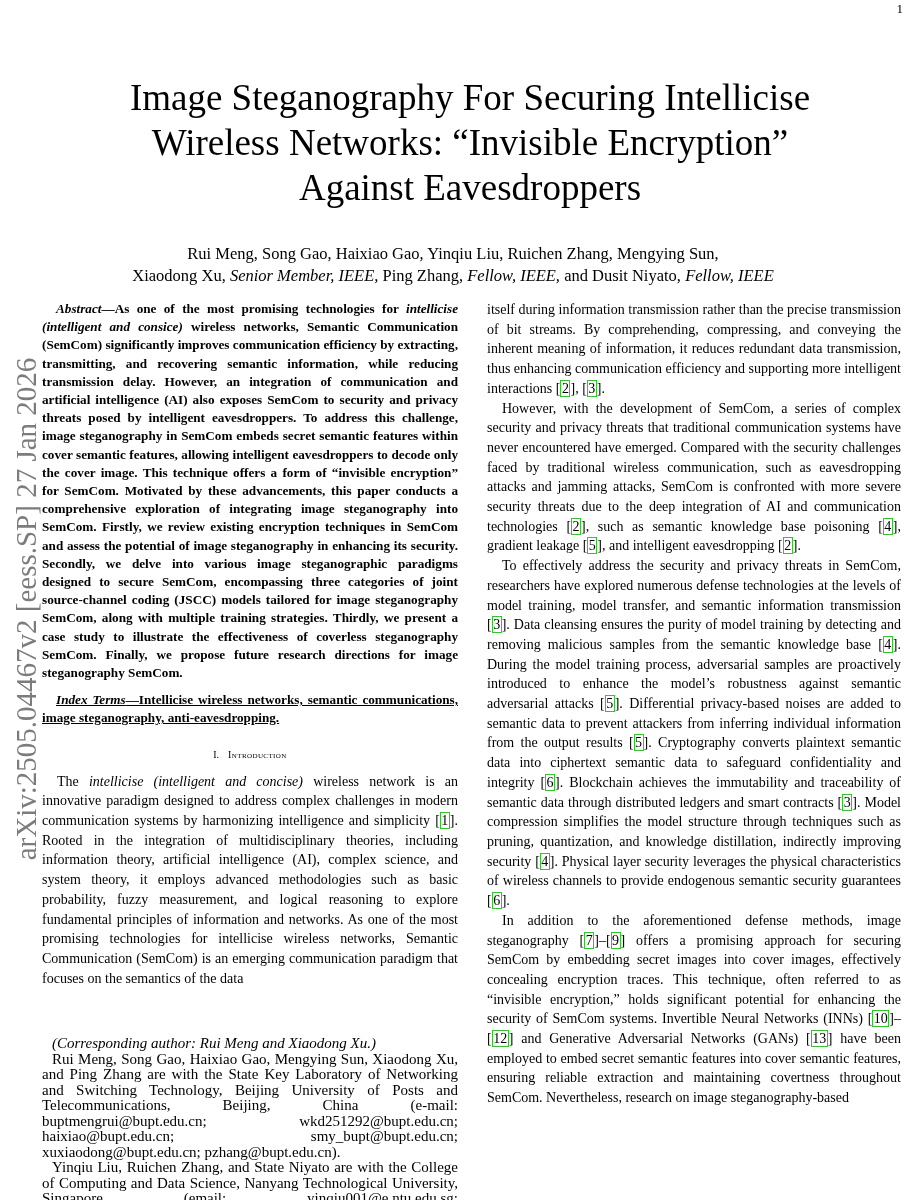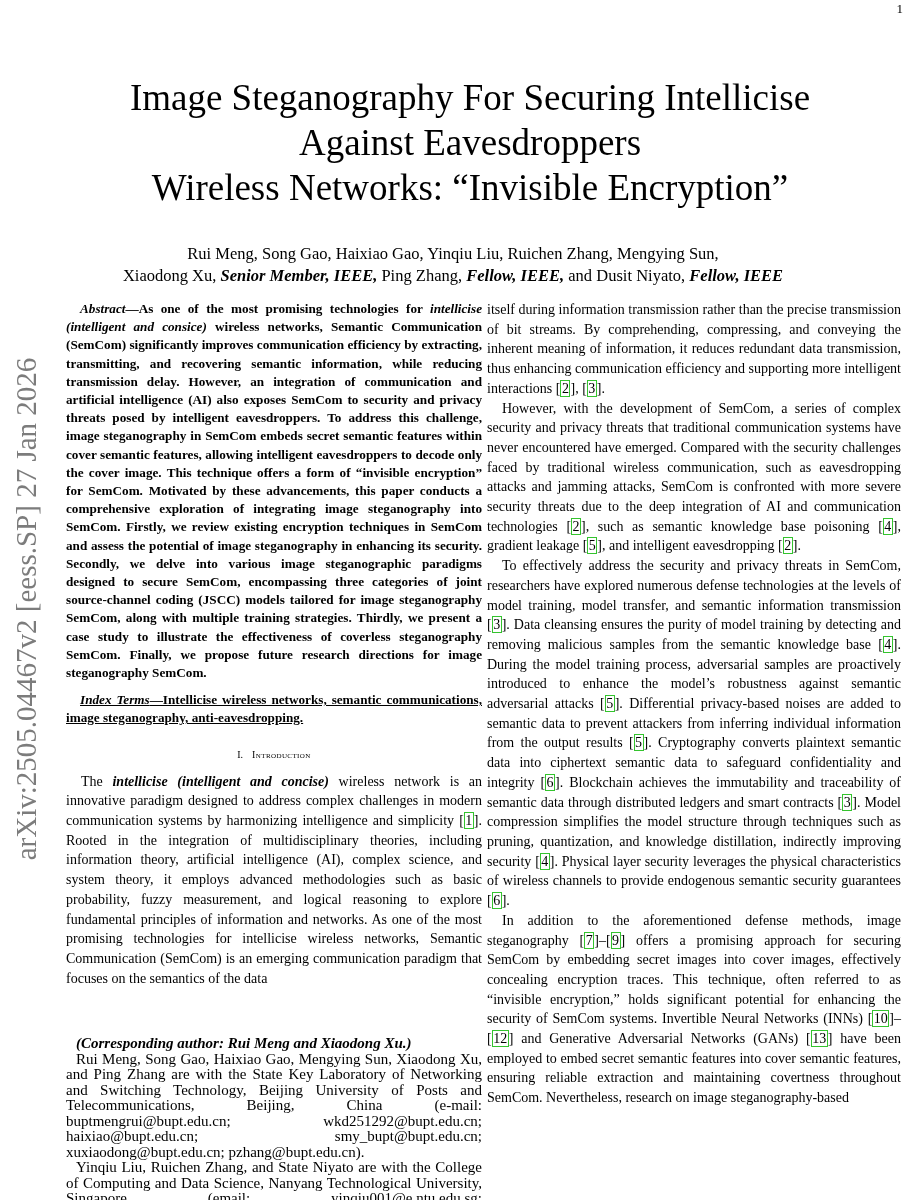--- a/index.html
+++ b/index.html
@@ -19,25 +19,25 @@
     text-align:center;white-space:nowrap;
   }
   .title{
     position:absolute;top:50px;left:77px;width:786px;
     text-align:center;font-size:37px;line-height:45px;font-weight:normal;
   }
   .authors{
     position:absolute;top:198px;left:50px;width:806px;
     text-align:center;font-size:16.5px;line-height:22px;margin-top:45px;
   }
-  .seg-i{font-style:italic;font-weight:bold;}
+  .seg-i{font-style:italic;}
   .seg-b{font-weight:bold;}
   .seg-bi{font-weight:bold;font-style:italic;}
   .col{position:absolute;top:300px;}
-  .col-left{left:66px;width:416px;}
+  .col-left{left:42px;width:416px;}
   .col-right{left:487px;width:414px;}
   .abstract, .index-terms{
     font-size:13.2px;line-height:18.2px;font-weight:bold;
     text-align:justify;text-indent:14px;margin:0;
   }
   .index-terms{margin-top:9px;text-decoration:underline;}
   .section-heading{
     margin-top:17px;margin-bottom:7px;
     text-align:center;font-size:10px;line-height:20px;
   }
@@ -63,22 +63,22 @@
 </style>
 </head>
 <body>
 
 <div class="page-number">1</div>
 
 <div class="watermark">arXiv:2505.04467v2  [eess.SP]  27 Jan 2026</div>
 
 <h1 class="title">
   <span style="display:block">Image Steganography For Securing Intellicise</span>
+  <span style="display:block">Wireless Networks: “Invisible Encryption”</span>
   <span style="display:block">Against Eavesdroppers</span>
-  <span style="display:block">Wireless Networks: “Invisible Encryption”</span>
 </h1>
 
 <div class="authors">
   <span style="display:block">Rui Meng, Song Gao, Haixiao Gao, Yinqiu Liu, Ruichen Zhang, Mengying Sun,</span>
   <span style="display:block"><span>Xiaodong Xu, </span><span class="seg-i">Senior Member, IEEE,</span><span> Ping Zhang, </span><span class="seg-i">Fellow, IEEE,</span><span> and Dusit Niyato, </span><span class="seg-i">Fellow, IEEE</span></span>
 </div>
 
 <div class="col col-left">
   <p class="abstract"><span class="seg-bi">Abstract</span><span class="seg-b">—As one of the most promising technologies for </span><span class="seg-bi">intellicise (intelligent and consice)</span><span class="seg-b"> wireless networks, Semantic Communication (SemCom) significantly improves communication efficiency by extracting, transmitting, and recovering semantic information, while reducing transmission delay. However, an integration of communication and artificial intelligence (AI) also exposes SemCom to security and privacy threats posed by intelligent eavesdroppers. To address this challenge, image steganography in SemCom embeds secret semantic features within cover semantic features, allowing intelligent eavesdroppers to decode only the cover image. This technique offers a form of “invisible encryption” for SemCom. Motivated by these advancements, this paper conducts a comprehensive exploration of integrating image steganography into SemCom. Firstly, we review existing encryption techniques in SemCom and assess the potential of image steganography in enhancing its security. Secondly, we delve into various image steganographic paradigms designed to secure SemCom, encompassing three categories of joint source-channel coding (JSCC) models tailored for image steganography SemCom, along with multiple training strategies. Thirdly, we present a case study to illustrate the effectiveness of coverless steganography SemCom. Finally, we propose future research directions for image steganography SemCom.</span></p>
   <p class="index-terms"><span class="seg-bi">Index Terms</span><span class="seg-b">—Intellicise wireless networks, semantic communications, image steganography, anti-eavesdropping.</span></p>

